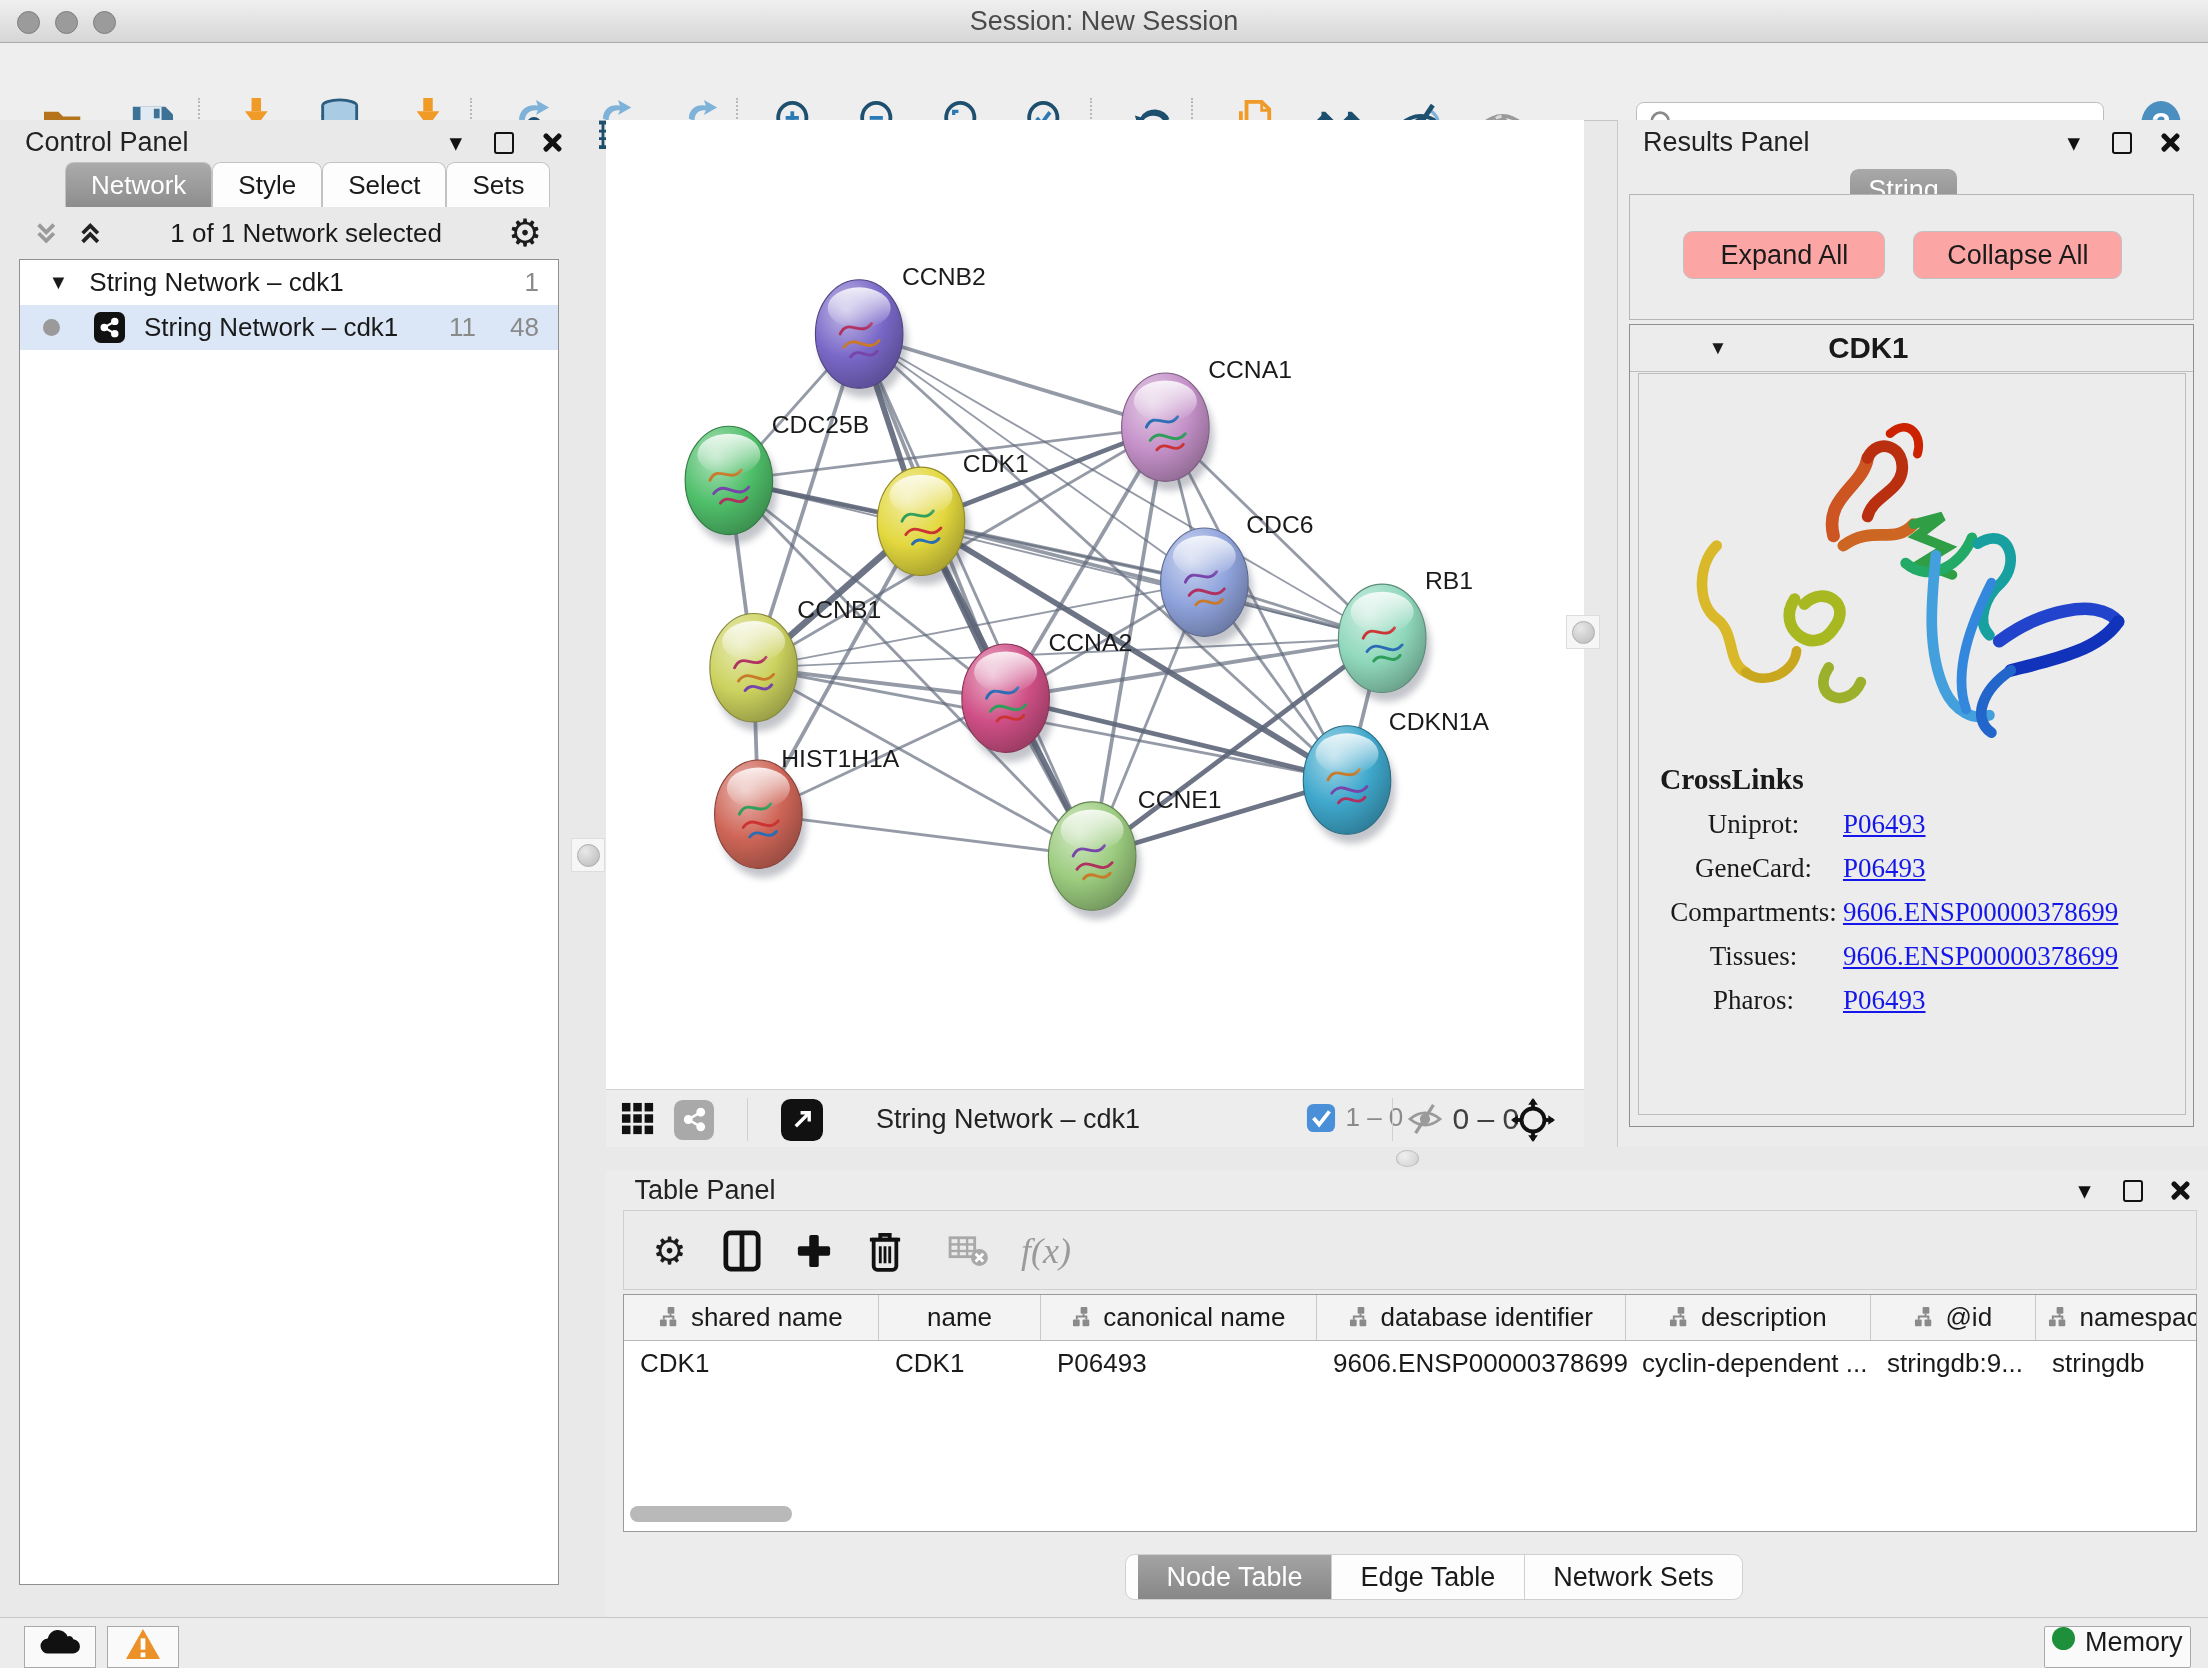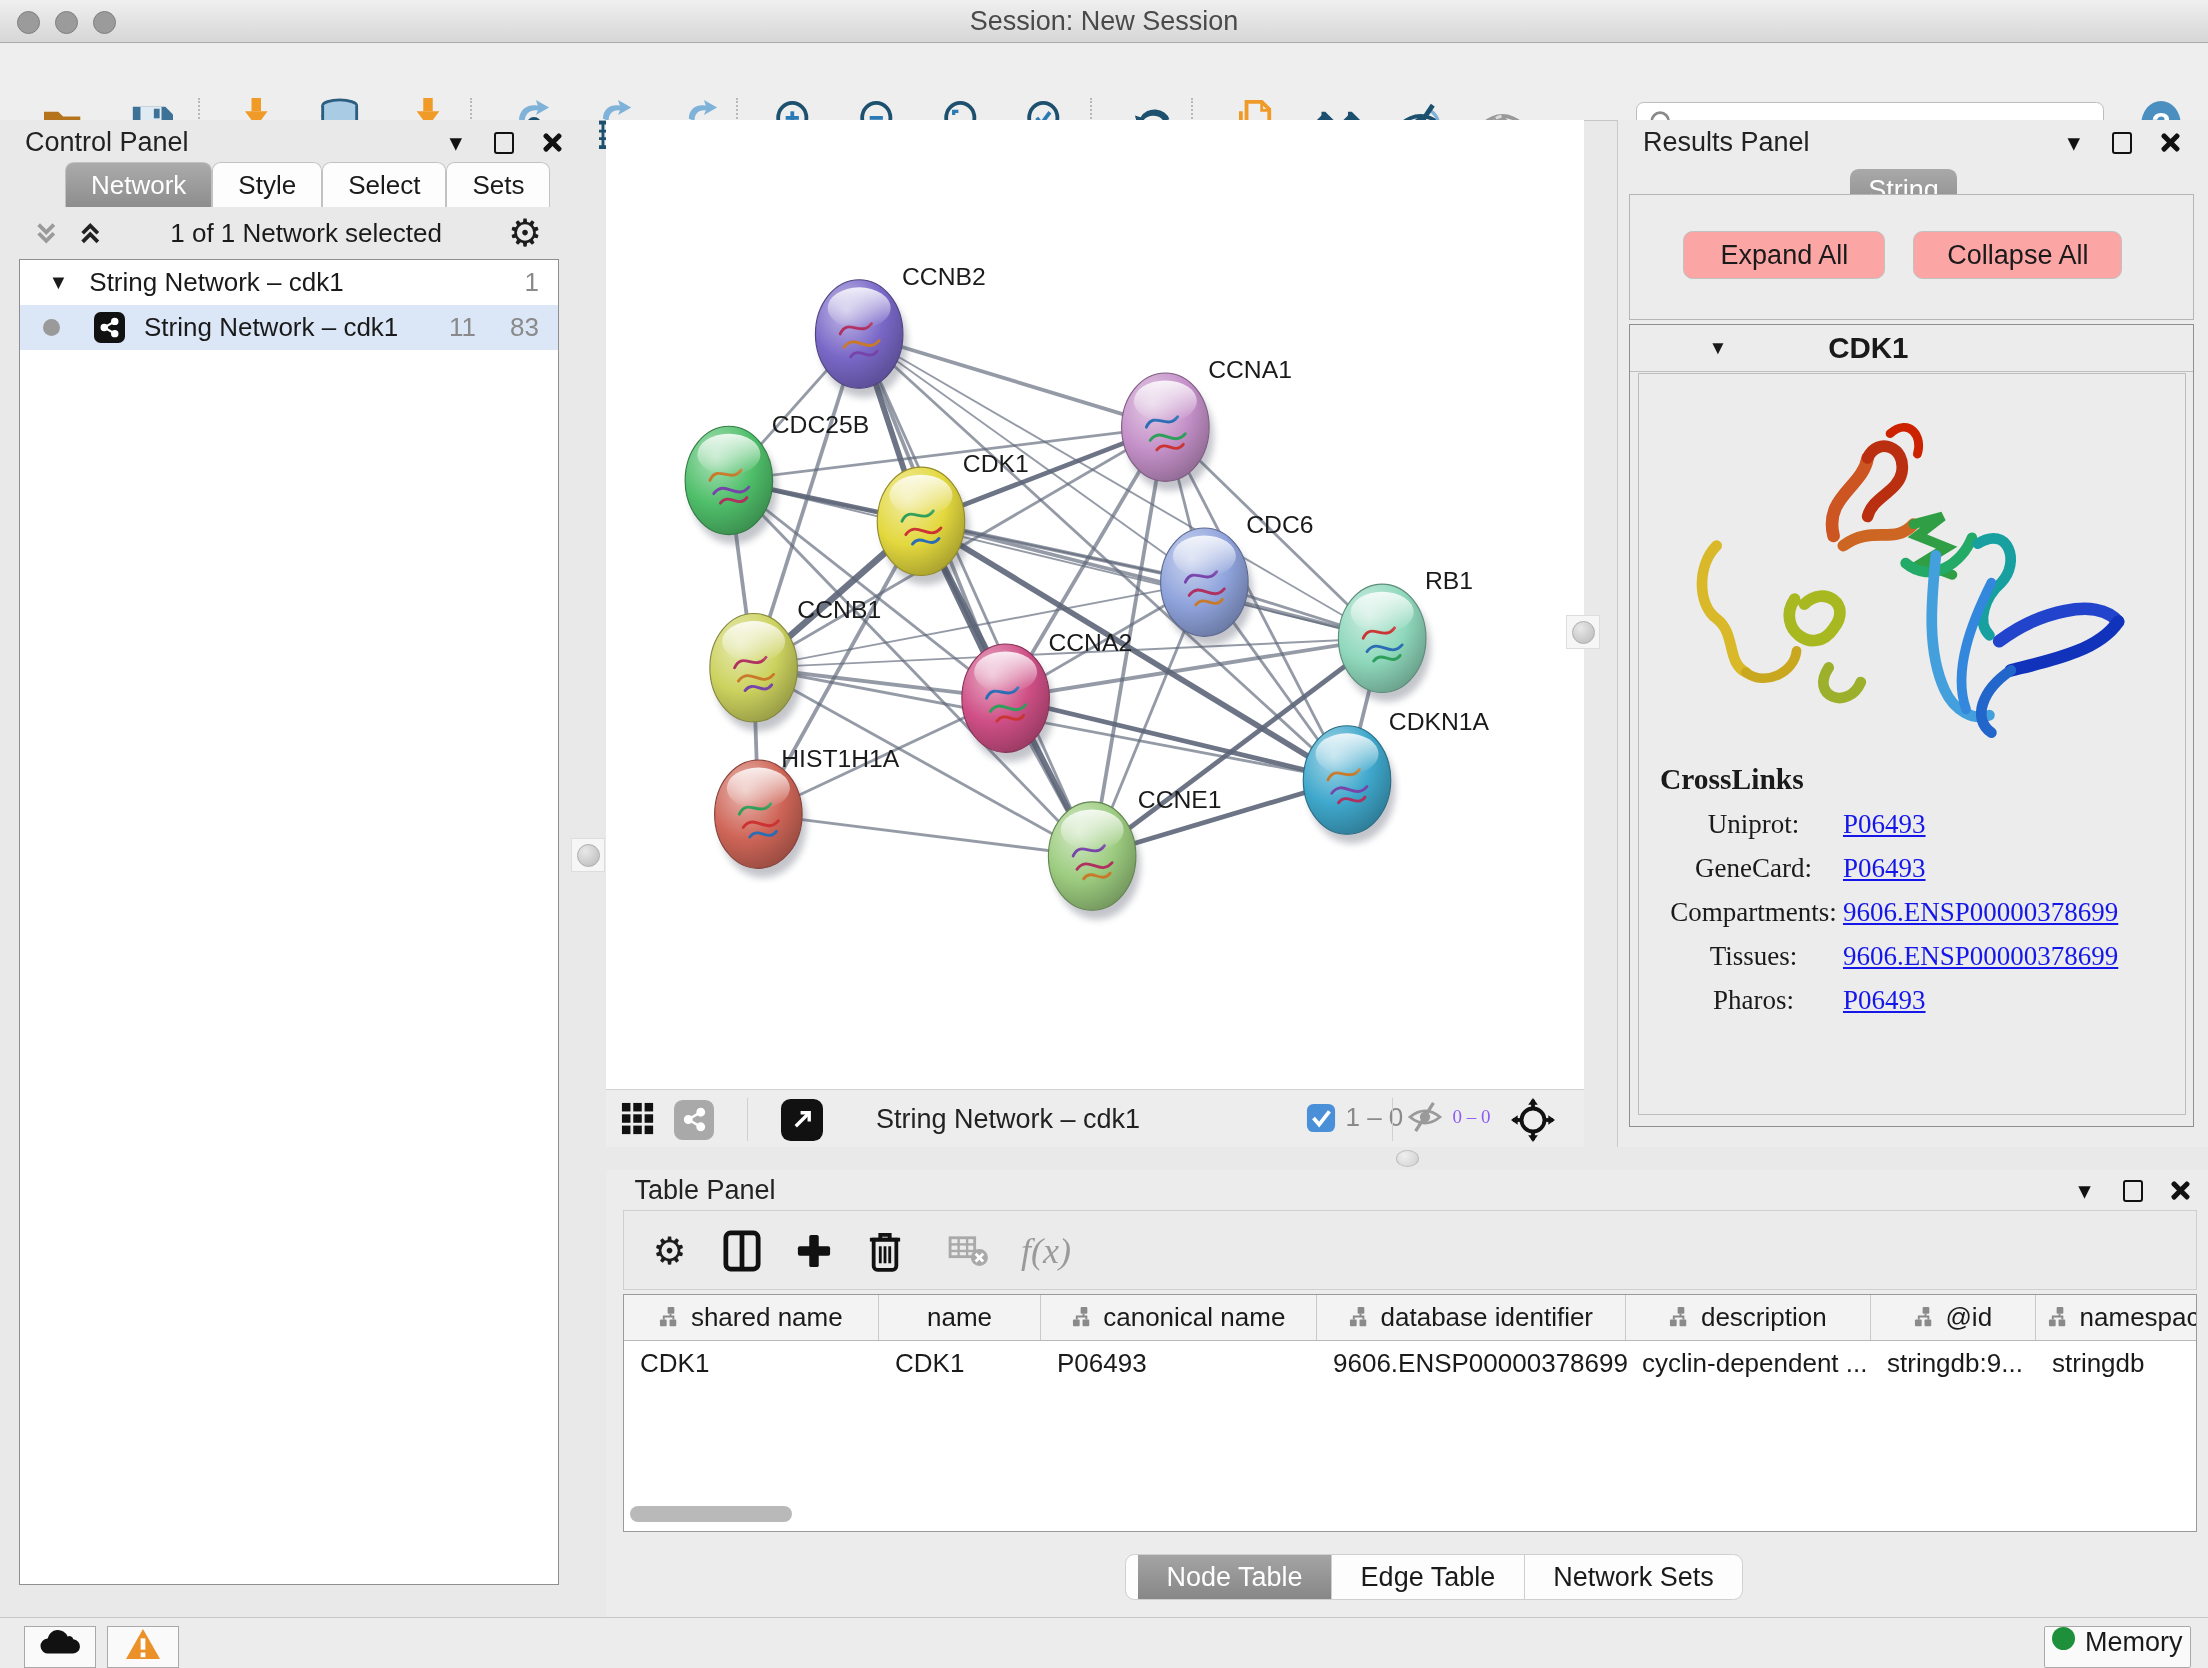--- a/index.html
+++ b/index.html
@@ -376,21 +376,21 @@
                 <line x1="6" y1="12" x2="18" y2="19"></line>
                 <circle cx="6" cy="12" r="3"></circle>
                 <circle cx="18" cy="5" r="3"></circle>
                 <circle cx="18" cy="19" r="3"></circle>
               </g>
             </svg>
         </span>
         <span style="margin-left:19px">String Network – cdk1</span>
         <span style="flex:1"></span>
         <span class="gray-num" style="margin-right:34px">11</span>
-        <span class="gray-num" style="margin-right:19px">83</span>
+        <span class="gray-num" style="margin-right:19px">48</span>
       </div>
     </div>
   </div>
 
   <div class="abs splitter-dot" style="left:571px;top:838px;">
       <i></i>
     </div>
 
   <div class="abs canvas">
     <svg id="network-svg" width="978" height="969" viewBox="0 0 1028 1019">
@@ -684,21 +684,21 @@
     </div>
     <div class="ns-sep" style="left:786px"></div>
     <div class="abs row" style="left:801px;top:12.4px;gap:9.5px;">
       <span>
         <svg width="36" height="30" viewBox="0 0 38 32">
             <path d="M3 16 Q19 3 35 16 Q19 29 3 16z" fill="none" stroke="#9a9a9a" stroke-width="3"></path>
             <circle cx="19" cy="16" r="5.5" fill="#9a9a9a"></circle>
             <line x1="28" y1="1" x2="9" y2="31" stroke="#9a9a9a" stroke-width="3.5"></line>
           </svg>
       </span>
-      <span style="font-size:19px;color:#8b5cf6;font-family:Liberation Serif, serif;">0 – 0</span>
+      <span style="font-size:30px;color:#404040;">0 – 0</span>
     </div>
     <div class="abs" style="left:905px;top:7.6px;">
       <svg width="44" height="44" viewBox="0 0 46 46">
           <circle cx="23" cy="23" r="12" fill="none" stroke="#111" stroke-width="4"></circle>
           <g stroke="#111" stroke-width="4">
             <line x1="23" y1="2" x2="23" y2="12"></line>
             <line x1="23" y1="34" x2="23" y2="44"></line>
             <line x1="2" y1="23" x2="12" y2="23"></line>
             <line x1="34" y1="23" x2="44" y2="23"></line>
           </g>

